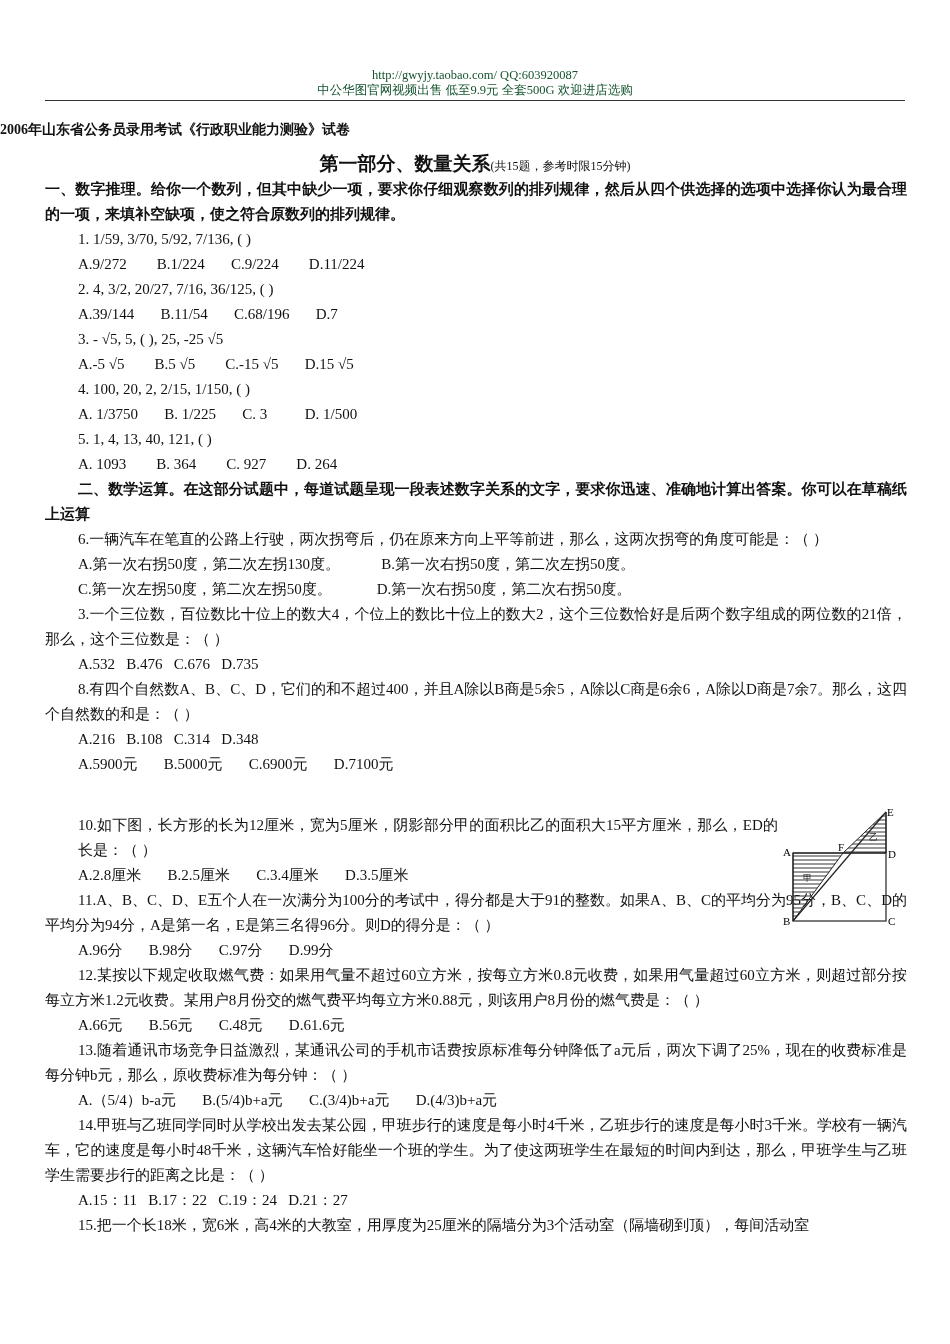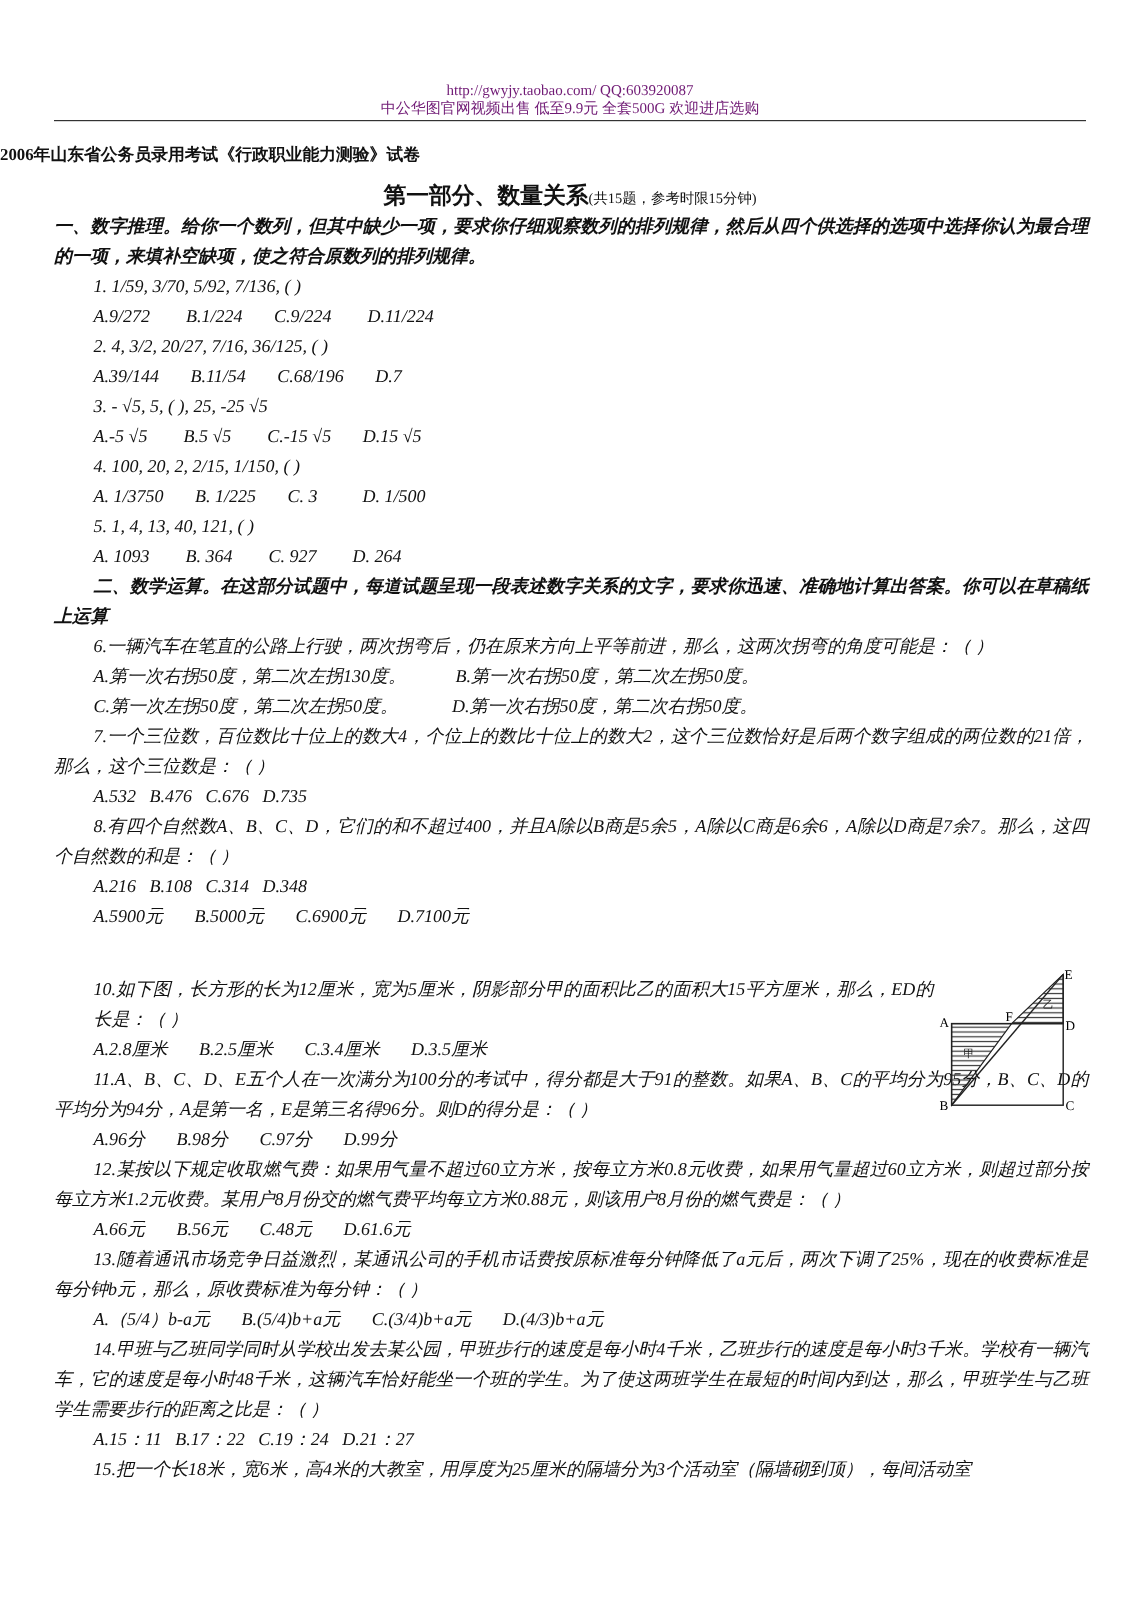--- a/index.html
+++ b/index.html
@@ -1,28 +1,28 @@
 <!DOCTYPE html>
 <html><head>
 <meta charset="utf-8">
 <style>
   html, body { margin: 0; padding: 0; background: #ffffff; }
   body { width: 950px; height: 1344px; position: relative; overflow: hidden;
          font-family: "Liberation Serif", "DejaVu Serif", serif; color: #111; }
   .page { position: absolute; left: 0; top: 0; width: 950px; height: 1344px; }
-  .hdr { position: absolute; left: 0; width: 950px; text-align: center; font-size: 12.5px; line-height: 15px; color: #701a75; }
+  .hdr { position: absolute; left: 0; width: 950px; text-align: center; font-size: 12.5px; line-height: 15px; color: #14532d; }
   .hdr1 { top: 68px; }
   .hdr2 { top: 83px; }
   .rule { position: absolute; left: 45px; top: 100px; width: 860px; height: 0; border-top: 1.5px solid #333; }
   .title { position: absolute; left: 0; top: 115px; width: 950px; text-align: left; font-size: 14px; font-weight: bold; line-height: 30px; }
   .subtitle { position: absolute; left: 0; top: 152px; width: 950px; text-align: center; line-height: 24px; }
   .subtitle .big { font-size: 19px; font-weight: bold; }
   .subtitle .small { font-size: 12px; }
   .body { position: absolute; left: 45px; top: 177px; width: 862px; font-size: 15px; line-height: 25px; }
-  .p { margin: 0; text-align: justify; font-style: italic; }
+  .p { margin: 0; text-align: justify; }
   .ind { text-indent: 33px; }
   .sec { font-weight: bold; }
   .opts { padding-left: 33px; white-space: pre; }
   .q10 { padding-left: 33px; width: 700px; margin-top: 36px; }
   .figure { position: absolute; left: 783px; top: 806px; width: 115px; height: 120px; }
 </style>
 </head>
 <body>
 
 <div class="page">
@@ -49,21 +49,21 @@
     <p class="p opts">A. 1/3750       B. 1/225       C. 3          D. 1/500</p>
     <p class="p ind">5.  1, 4, 13, 40, 121, (  )</p>
     <p class="p opts">A. 1093        B. 364        C. 927        D. 264</p>
 
     <p class="p sec ind">二、数学运算。在这部分试题中，每道试题呈现一段表述数字关系的文字，要求你迅速、准确地计算出答案。你可以在草稿纸上运算</p>
 
     <p class="p ind">6.一辆汽车在笔直的公路上行驶，两次拐弯后，仍在原来方向上平等前进，那么，这两次拐弯的角度可能是：（    ）</p>
     <p class="p opts">A.第一次右拐50度，第二次左拐130度。           B.第一次右拐50度，第二次左拐50度。</p>
     <p class="p opts">C.第一次左拐50度，第二次左拐50度。            D.第一次右拐50度，第二次右拐50度。</p>
 
-    <p class="p ind">7.一个三位数，百位数比十位上的数大4，个位上的数比十位上的数大2，这个三位数恰好是后两个数字组成的两位数的21倍，那么，这个三位数是：（    ）</p>
+    <p class="p ind">3.一个三位数，百位数比十位上的数大4，个位上的数比十位上的数大2，这个三位数恰好是后两个数字组成的两位数的21倍，那么，这个三位数是：（    ）</p>
     <p class="p opts">A.532   B.476   C.676   D.735</p>
 
     <p class="p ind">8.有四个自然数A、B、C、D，它们的和不超过400，并且A除以B商是5余5，A除以C商是6余6，A除以D商是7余7。那么，这四个自然数的和是：（    ）</p>
     <p class="p opts">A.216   B.108   C.314   D.348</p>
 
     <p class="p opts">A.5900元       B.5000元       C.6900元       D.7100元</p>
 
     <p class="p q10">10.如下图，长方形的长为12厘米，宽为5厘米，阴影部分甲的面积比乙的面积大15平方厘米，那么，ED的长是：（    ）</p>
     <p class="p opts">A.2.8厘米       B.2.5厘米       C.3.4厘米       D.3.5厘米</p>
 

